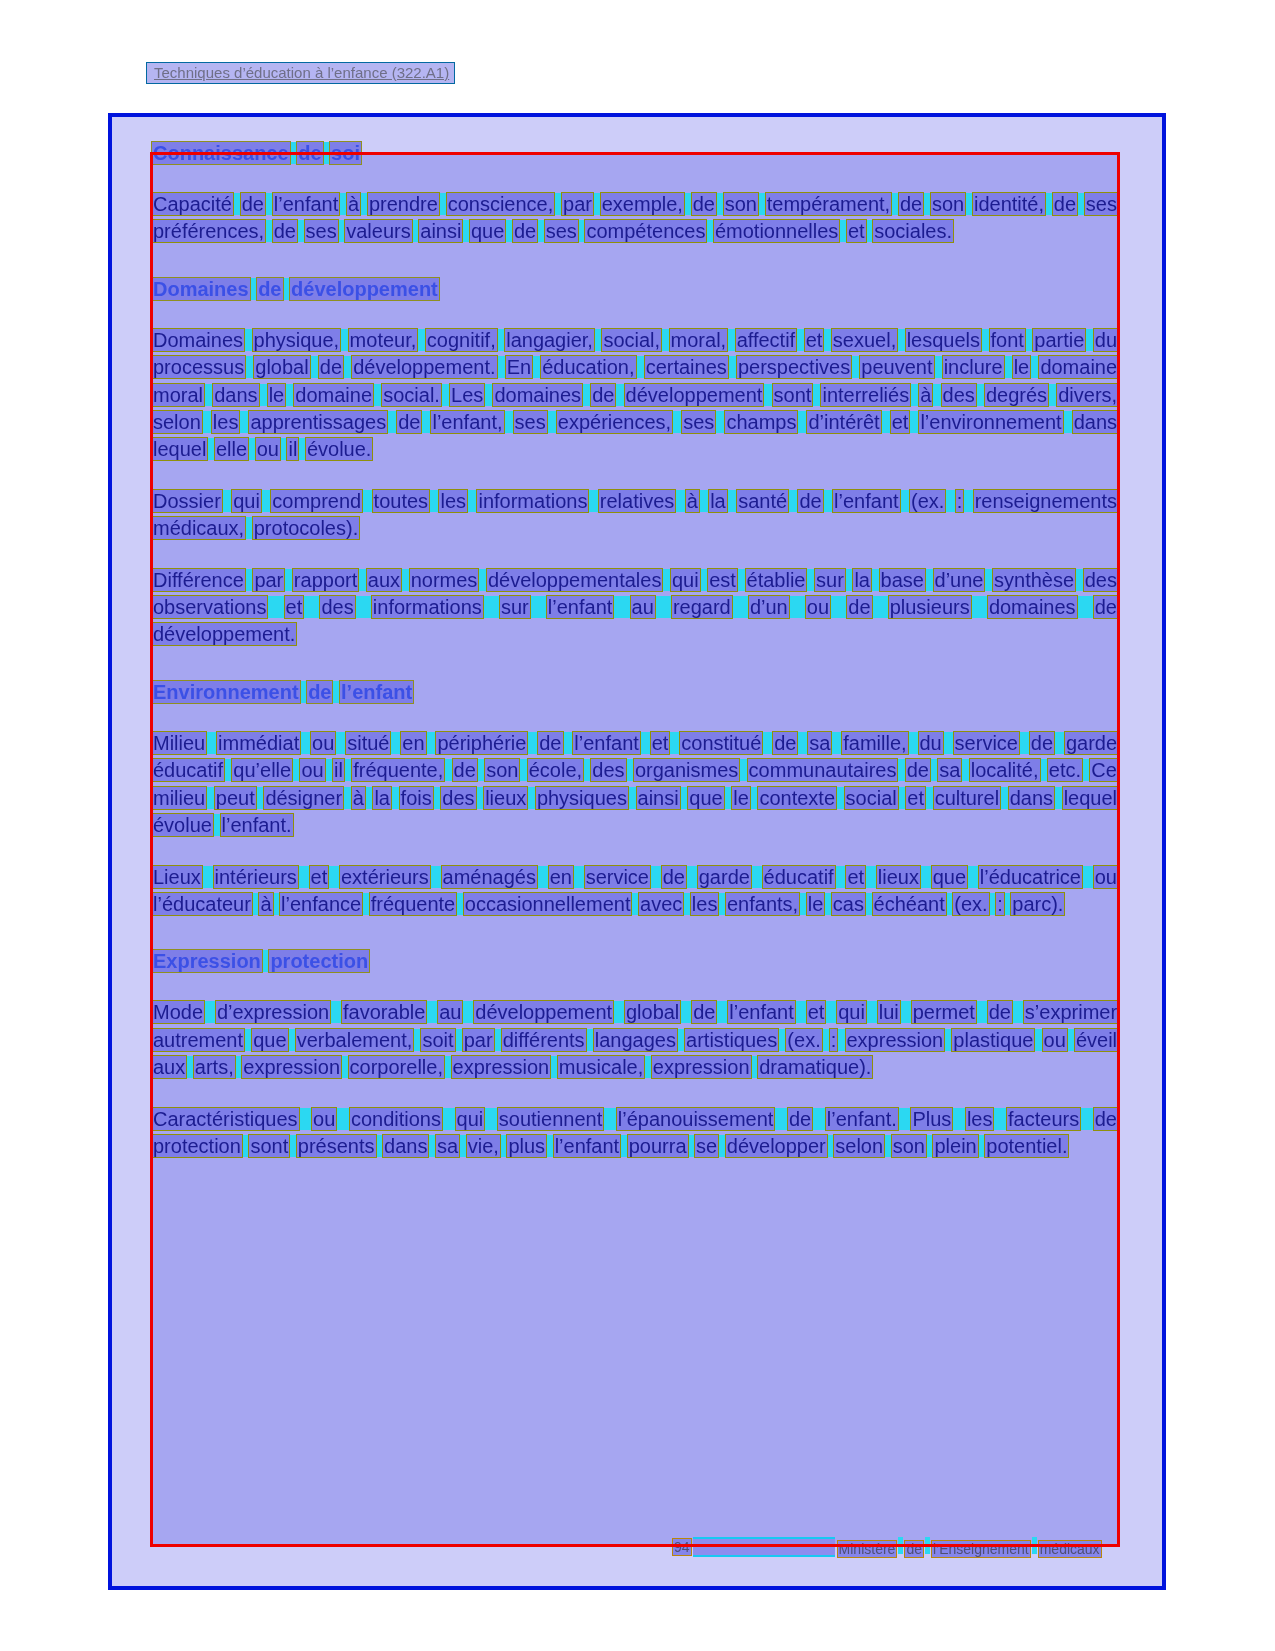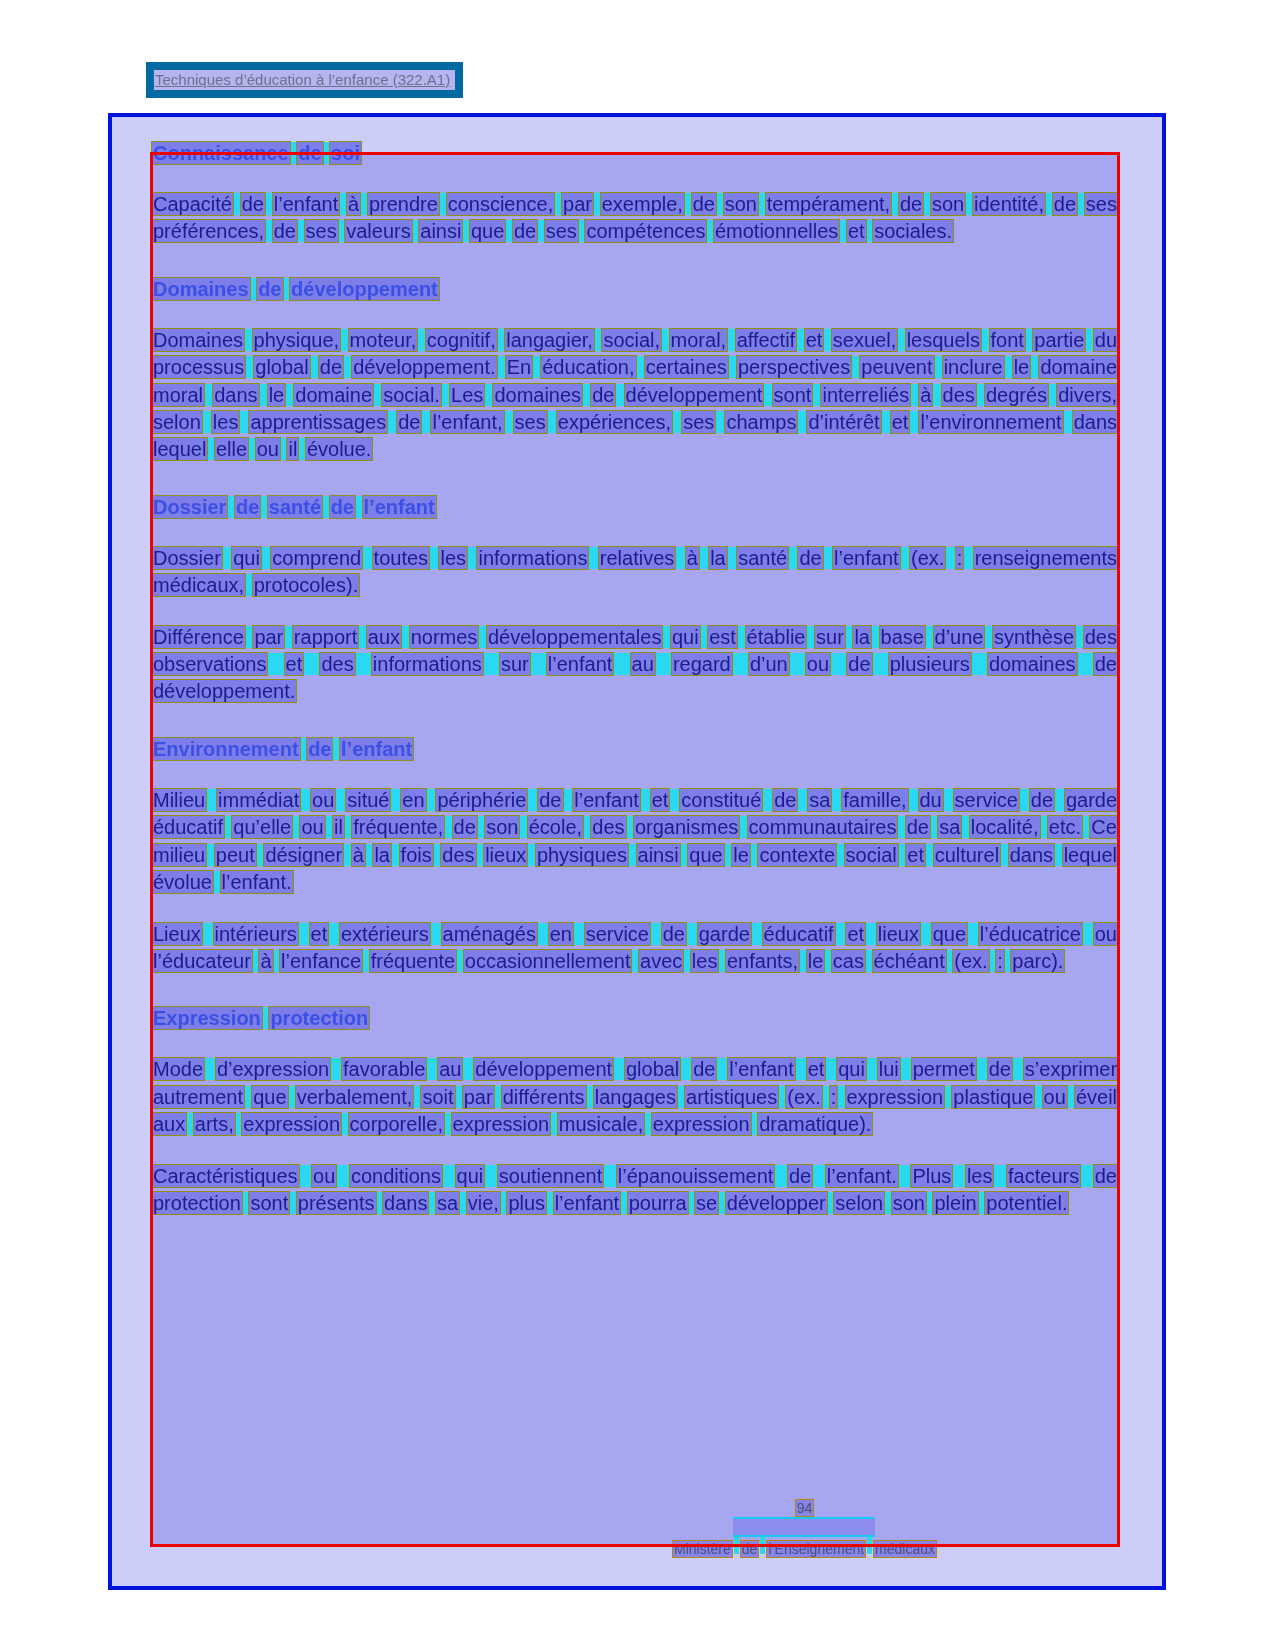--- a/index.html
+++ b/index.html
@@ -5,22 +5,22 @@
   html,body { margin:0; padding:0; }
   body {
     width:1275px; height:1651px; position:relative;
     background:#ffffff;
     font-family:"Liberation Sans", sans-serif;
     overflow:hidden;
   }
   .header-label {
     position:absolute; left:146px; top:62px;
     background:#b5b5f2;
-    border:8px solid #0369a1;
-    padding:1px 5px 2px 1px;
+    border:1px solid #0369a1;
+    padding:1px 5px 2px 7px;
     font-size:15px; color:#6f6f88;
     text-decoration:underline;
     white-space:nowrap;
   }
   .blue-box {
     position:absolute; left:108px; top:113px;
     width:1050px; height:1469px;
     border:4px solid #0013dd;
     background:#cdcdf9;
   }
@@ -56,21 +56,21 @@
     background:#7e7ee8;
     border:1px solid #90900a;
     padding:0 1px;
   }
   .term .w { border-color:#8f8f20; }
   .sp { background:#2bd8f2; }
   .footer-row {
     position:absolute; left:521px; bottom:-10px;
     display:flex; align-items:center;
     font-size:14px; color:#4e4e74;
-    z-index:4; white-space:nowrap;flex-direction:column;
+    z-index:4; white-space:nowrap;
   }
   .footer-row .w { background:#8585ea; border-color:#b8860b; }
   .fsp {
     display:inline-block; width:5px; height:17px;
     background:#2bd8f2; margin:0 1px;
   }
   .tab-bar {
     display:inline-block; width:142px; height:16px;
     background:#8d8def;
     border-top:2px solid #17c9f2;
@@ -86,21 +86,20 @@
 <div class="blue-box"></div>
 
 <div class="red-box-fill"></div>
 
 <div class="doc-content">
   <div id="sections">
       <div class="term"><span class="w">Connaissance</span><span class="sp"> </span><span class="w">de</span><span class="sp"> </span><span class="w">soi</span></div>
       <div class="definition"><span class="w">Capacité</span><span class="sp"> </span><span class="w">de</span><span class="sp"> </span><span class="w">l’enfant</span><span class="sp"> </span><span class="w">à</span><span class="sp"> </span><span class="w">prendre</span><span class="sp"> </span><span class="w">conscience,</span><span class="sp"> </span><span class="w">par</span><span class="sp"> </span><span class="w">exemple,</span><span class="sp"> </span><span class="w">de</span><span class="sp"> </span><span class="w">son</span><span class="sp"> </span><span class="w">tempérament,</span><span class="sp"> </span><span class="w">de</span><span class="sp"> </span><span class="w">son</span><span class="sp"> </span><span class="w">identité,</span><span class="sp"> </span><span class="w">de</span><span class="sp"> </span><span class="w">ses</span><span class="sp"> </span><span class="w">préférences,</span><span class="sp"> </span><span class="w">de</span><span class="sp"> </span><span class="w">ses</span><span class="sp"> </span><span class="w">valeurs</span><span class="sp"> </span><span class="w">ainsi</span><span class="sp"> </span><span class="w">que</span><span class="sp"> </span><span class="w">de</span><span class="sp"> </span><span class="w">ses</span><span class="sp"> </span><span class="w">compétences</span><span class="sp"> </span><span class="w">émotionnelles</span><span class="sp"> </span><span class="w">et</span><span class="sp"> </span><span class="w">sociales.</span></div>
       <div class="term"><span class="w">Domaines</span><span class="sp"> </span><span class="w">de</span><span class="sp"> </span><span class="w">développement</span></div>
       <div class="definition"><span class="w">Domaines</span><span class="sp"> </span><span class="w">physique,</span><span class="sp"> </span><span class="w">moteur,</span><span class="sp"> </span><span class="w">cognitif,</span><span class="sp"> </span><span class="w">langagier,</span><span class="sp"> </span><span class="w">social,</span><span class="sp"> </span><span class="w">moral,</span><span class="sp"> </span><span class="w">affectif</span><span class="sp"> </span><span class="w">et</span><span class="sp"> </span><span class="w">sexuel,</span><span class="sp"> </span><span class="w">lesquels</span><span class="sp"> </span><span class="w">font</span><span class="sp"> </span><span class="w">partie</span><span class="sp"> </span><span class="w">du</span><span class="sp"> </span><span class="w">processus</span><span class="sp"> </span><span class="w">global</span><span class="sp"> </span><span class="w">de</span><span class="sp"> </span><span class="w">développement.</span><span class="sp"> </span><span class="w">En</span><span class="sp"> </span><span class="w">éducation,</span><span class="sp"> </span><span class="w">certaines</span><span class="sp"> </span><span class="w">perspectives</span><span class="sp"> </span><span class="w">peuvent</span><span class="sp"> </span><span class="w">inclure</span><span class="sp"> </span><span class="w">le</span><span class="sp"> </span><span class="w">domaine</span><span class="sp"> </span><span class="w">moral</span><span class="sp"> </span><span class="w">dans</span><span class="sp"> </span><span class="w">le</span><span class="sp"> </span><span class="w">domaine</span><span class="sp"> </span><span class="w">social.</span><span class="sp"> </span><span class="w">Les</span><span class="sp"> </span><span class="w">domaines</span><span class="sp"> </span><span class="w">de</span><span class="sp"> </span><span class="w">développement</span><span class="sp"> </span><span class="w">sont</span><span class="sp"> </span><span class="w">interreliés</span><span class="sp"> </span><span class="w">à</span><span class="sp"> </span><span class="w">des</span><span class="sp"> </span><span class="w">degrés</span><span class="sp"> </span><span class="w">divers,</span><span class="sp"> </span><span class="w">selon</span><span class="sp"> </span><span class="w">les</span><span class="sp"> </span><span class="w">apprentissages</span><span class="sp"> </span><span class="w">de</span><span class="sp"> </span><span class="w">l’enfant,</span><span class="sp"> </span><span class="w">ses</span><span class="sp"> </span><span class="w">expériences,</span><span class="sp"> </span><span class="w">ses</span><span class="sp"> </span><span class="w">champs</span><span class="sp"> </span><span class="w">d’intérêt</span><span class="sp"> </span><span class="w">et</span><span class="sp"> </span><span class="w">l’environnement</span><span class="sp"> </span><span class="w">dans</span><span class="sp"> </span><span class="w">lequel</span><span class="sp"> </span><span class="w">elle</span><span class="sp"> </span><span class="w">ou</span><span class="sp"> </span><span class="w">il</span><span class="sp"> </span><span class="w">évolue.</span></div>
-      <div class="term"><span class="w">Dossier</span><span class="sp"> </span><span class="w">de</span><span class="sp"> </span><span class="w">santé</span><span class="sp"> </span><span class="w">de</span><span class="sp"> </span><span class="w">l’enfant</span></div>
       <div class="definition"><span class="w">Dossier</span><span class="sp"> </span><span class="w">qui</span><span class="sp"> </span><span class="w">comprend</span><span class="sp"> </span><span class="w">toutes</span><span class="sp"> </span><span class="w">les</span><span class="sp"> </span><span class="w">informations</span><span class="sp"> </span><span class="w">relatives</span><span class="sp"> </span><span class="w">à</span><span class="sp"> </span><span class="w">la</span><span class="sp"> </span><span class="w">santé</span><span class="sp"> </span><span class="w">de</span><span class="sp"> </span><span class="w">l’enfant</span><span class="sp"> </span><span class="w">(ex.</span><span class="sp"> </span><span class="w">:</span><span class="sp"> </span><span class="w">renseignements</span><span class="sp"> </span><span class="w">médicaux,</span><span class="sp"> </span><span class="w">protocoles).</span></div>
       <div class="definition"><span class="w">Différence</span><span class="sp"> </span><span class="w">par</span><span class="sp"> </span><span class="w">rapport</span><span class="sp"> </span><span class="w">aux</span><span class="sp"> </span><span class="w">normes</span><span class="sp"> </span><span class="w">développementales</span><span class="sp"> </span><span class="w">qui</span><span class="sp"> </span><span class="w">est</span><span class="sp"> </span><span class="w">établie</span><span class="sp"> </span><span class="w">sur</span><span class="sp"> </span><span class="w">la</span><span class="sp"> </span><span class="w">base</span><span class="sp"> </span><span class="w">d’une</span><span class="sp"> </span><span class="w">synthèse</span><span class="sp"> </span><span class="w">des</span><span class="sp"> </span><span class="w">observations</span><span class="sp"> </span><span class="w">et</span><span class="sp"> </span><span class="w">des</span><span class="sp"> </span><span class="w">informations</span><span class="sp"> </span><span class="w">sur</span><span class="sp"> </span><span class="w">l’enfant</span><span class="sp"> </span><span class="w">au</span><span class="sp"> </span><span class="w">regard</span><span class="sp"> </span><span class="w">d’un</span><span class="sp"> </span><span class="w">ou</span><span class="sp"> </span><span class="w">de</span><span class="sp"> </span><span class="w">plusieurs</span><span class="sp"> </span><span class="w">domaines</span><span class="sp"> </span><span class="w">de</span><span class="sp"> </span><span class="w">développement.</span></div>
       <div class="term"><span class="w">Environnement</span><span class="sp"> </span><span class="w">de</span><span class="sp"> </span><span class="w">l’enfant</span></div>
       <div class="definition"><span class="w">Milieu</span><span class="sp"> </span><span class="w">immédiat</span><span class="sp"> </span><span class="w">ou</span><span class="sp"> </span><span class="w">situé</span><span class="sp"> </span><span class="w">en</span><span class="sp"> </span><span class="w">périphérie</span><span class="sp"> </span><span class="w">de</span><span class="sp"> </span><span class="w">l’enfant</span><span class="sp"> </span><span class="w">et</span><span class="sp"> </span><span class="w">constitué</span><span class="sp"> </span><span class="w">de</span><span class="sp"> </span><span class="w">sa</span><span class="sp"> </span><span class="w">famille,</span><span class="sp"> </span><span class="w">du</span><span class="sp"> </span><span class="w">service</span><span class="sp"> </span><span class="w">de</span><span class="sp"> </span><span class="w">garde</span><span class="sp"> </span><span class="w">éducatif</span><span class="sp"> </span><span class="w">qu’elle</span><span class="sp"> </span><span class="w">ou</span><span class="sp"> </span><span class="w">il</span><span class="sp"> </span><span class="w">fréquente,</span><span class="sp"> </span><span class="w">de</span><span class="sp"> </span><span class="w">son</span><span class="sp"> </span><span class="w">école,</span><span class="sp"> </span><span class="w">des</span><span class="sp"> </span><span class="w">organismes</span><span class="sp"> </span><span class="w">communautaires</span><span class="sp"> </span><span class="w">de</span><span class="sp"> </span><span class="w">sa</span><span class="sp"> </span><span class="w">localité,</span><span class="sp"> </span><span class="w">etc.</span><span class="sp"> </span><span class="w">Ce</span><span class="sp"> </span><span class="w">milieu</span><span class="sp"> </span><span class="w">peut</span><span class="sp"> </span><span class="w">désigner</span><span class="sp"> </span><span class="w">à</span><span class="sp"> </span><span class="w">la</span><span class="sp"> </span><span class="w">fois</span><span class="sp"> </span><span class="w">des</span><span class="sp"> </span><span class="w">lieux</span><span class="sp"> </span><span class="w">physiques</span><span class="sp"> </span><span class="w">ainsi</span><span class="sp"> </span><span class="w">que</span><span class="sp"> </span><span class="w">le</span><span class="sp"> </span><span class="w">contexte</span><span class="sp"> </span><span class="w">social</span><span class="sp"> </span><span class="w">et</span><span class="sp"> </span><span class="w">culturel</span><span class="sp"> </span><span class="w">dans</span><span class="sp"> </span><span class="w">lequel</span><span class="sp"> </span><span class="w">évolue</span><span class="sp"> </span><span class="w">l’enfant.</span></div>
       <div class="definition"><span class="w">Lieux</span><span class="sp"> </span><span class="w">intérieurs</span><span class="sp"> </span><span class="w">et</span><span class="sp"> </span><span class="w">extérieurs</span><span class="sp"> </span><span class="w">aménagés</span><span class="sp"> </span><span class="w">en</span><span class="sp"> </span><span class="w">service</span><span class="sp"> </span><span class="w">de</span><span class="sp"> </span><span class="w">garde</span><span class="sp"> </span><span class="w">éducatif</span><span class="sp"> </span><span class="w">et</span><span class="sp"> </span><span class="w">lieux</span><span class="sp"> </span><span class="w">que</span><span class="sp"> </span><span class="w">l’éducatrice</span><span class="sp"> </span><span class="w">ou</span><span class="sp"> </span><span class="w">l’éducateur</span><span class="sp"> </span><span class="w">à</span><span class="sp"> </span><span class="w">l’enfance</span><span class="sp"> </span><span class="w">fréquente</span><span class="sp"> </span><span class="w">occasionnellement</span><span class="sp"> </span><span class="w">avec</span><span class="sp"> </span><span class="w">les</span><span class="sp"> </span><span class="w">enfants,</span><span class="sp"> </span><span class="w">le</span><span class="sp"> </span><span class="w">cas</span><span class="sp"> </span><span class="w">échéant</span><span class="sp"> </span><span class="w">(ex.</span><span class="sp"> </span><span class="w">:</span><span class="sp"> </span><span class="w">parc).</span></div>
       <div class="term"><span class="w">Expression</span><span class="sp"> </span><span class="w">protection</span></div>
       <div class="definition"><span class="w">Mode</span><span class="sp"> </span><span class="w">d’expression</span><span class="sp"> </span><span class="w">favorable</span><span class="sp"> </span><span class="w">au</span><span class="sp"> </span><span class="w">développement</span><span class="sp"> </span><span class="w">global</span><span class="sp"> </span><span class="w">de</span><span class="sp"> </span><span class="w">l’enfant</span><span class="sp"> </span><span class="w">et</span><span class="sp"> </span><span class="w">qui</span><span class="sp"> </span><span class="w">lui</span><span class="sp"> </span><span class="w">permet</span><span class="sp"> </span><span class="w">de</span><span class="sp"> </span><span class="w">s’exprimer</span><span class="sp"> </span><span class="w">autrement</span><span class="sp"> </span><span class="w">que</span><span class="sp"> </span><span class="w">verbalement,</span><span class="sp"> </span><span class="w">soit</span><span class="sp"> </span><span class="w">par</span><span class="sp"> </span><span class="w">différents</span><span class="sp"> </span><span class="w">langages</span><span class="sp"> </span><span class="w">artistiques</span><span class="sp"> </span><span class="w">(ex.</span><span class="sp"> </span><span class="w">:</span><span class="sp"> </span><span class="w">expression</span><span class="sp"> </span><span class="w">plastique</span><span class="sp"> </span><span class="w">ou</span><span class="sp"> </span><span class="w">éveil</span><span class="sp"> </span><span class="w">aux</span><span class="sp"> </span><span class="w">arts,</span><span class="sp"> </span><span class="w">expression</span><span class="sp"> </span><span class="w">corporelle,</span><span class="sp"> </span><span class="w">expression</span><span class="sp"> </span><span class="w">musicale,</span><span class="sp"> </span><span class="w">expression</span><span class="sp"> </span><span class="w">dramatique).</span></div>
       <div class="definition"><span class="w">Caractéristiques</span><span class="sp"> </span><span class="w">ou</span><span class="sp"> </span><span class="w">conditions</span><span class="sp"> </span><span class="w">qui</span><span class="sp"> </span><span class="w">soutiennent</span><span class="sp"> </span><span class="w">l’épanouissement</span><span class="sp"> </span><span class="w">de</span><span class="sp"> </span><span class="w">l’enfant.</span><span class="sp"> </span><span class="w">Plus</span><span class="sp"> </span><span class="w">les</span><span class="sp"> </span><span class="w">facteurs</span><span class="sp"> </span><span class="w">de</span><span class="sp"> </span><span class="w">protection</span><span class="sp"> </span><span class="w">sont</span><span class="sp"> </span><span class="w">présents</span><span class="sp"> </span><span class="w">dans</span><span class="sp"> </span><span class="w">sa</span><span class="sp"> </span><span class="w">vie,</span><span class="sp"> </span><span class="w">plus</span><span class="sp"> </span><span class="w">l’enfant</span><span class="sp"> </span><span class="w">pourra</span><span class="sp"> </span><span class="w">se</span><span class="sp"> </span><span class="w">développer</span><span class="sp"> </span><span class="w">selon</span><span class="sp"> </span><span class="w">son</span><span class="sp"> </span><span class="w">plein</span><span class="sp"> </span><span class="w">potentiel.</span></div>
     </div>
   <div class="footer-row">

